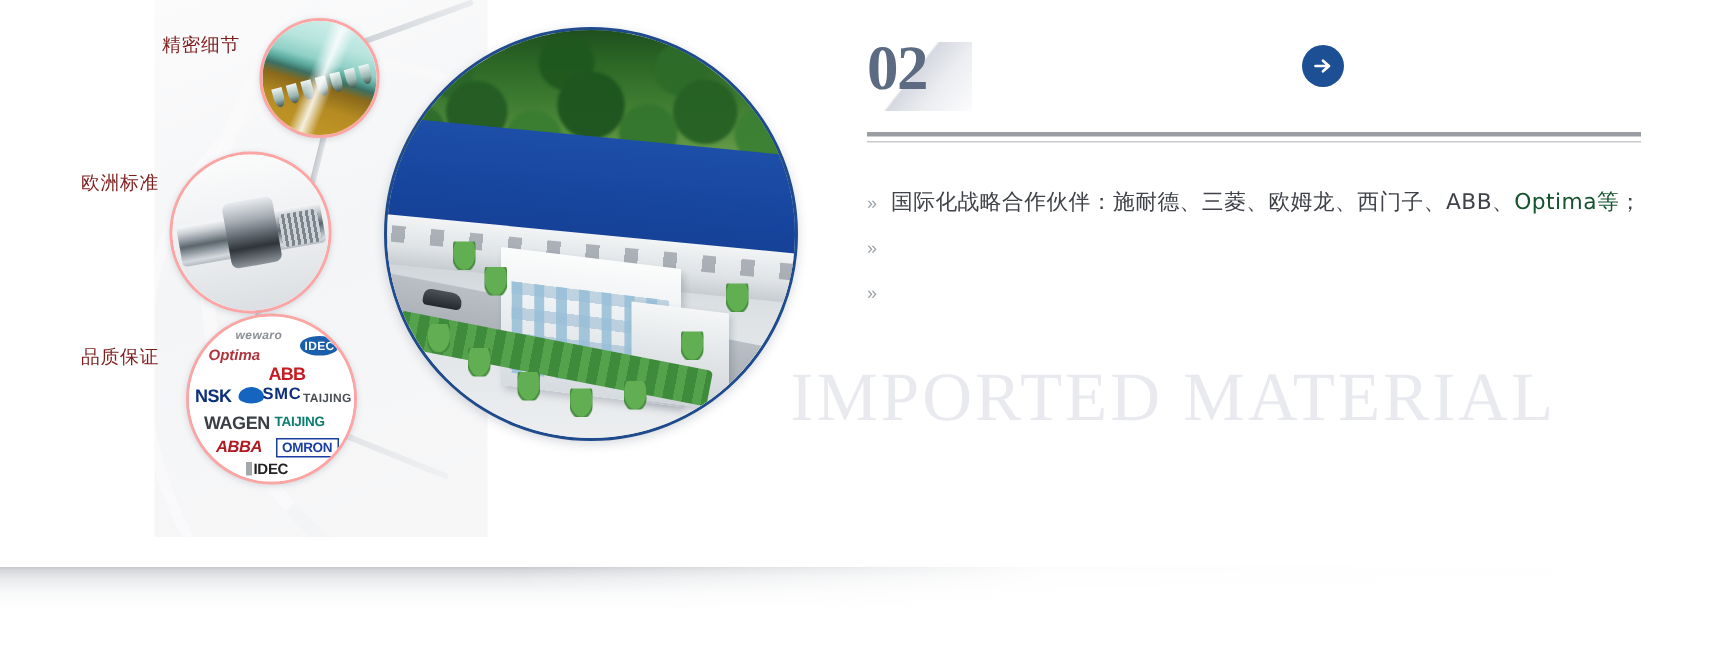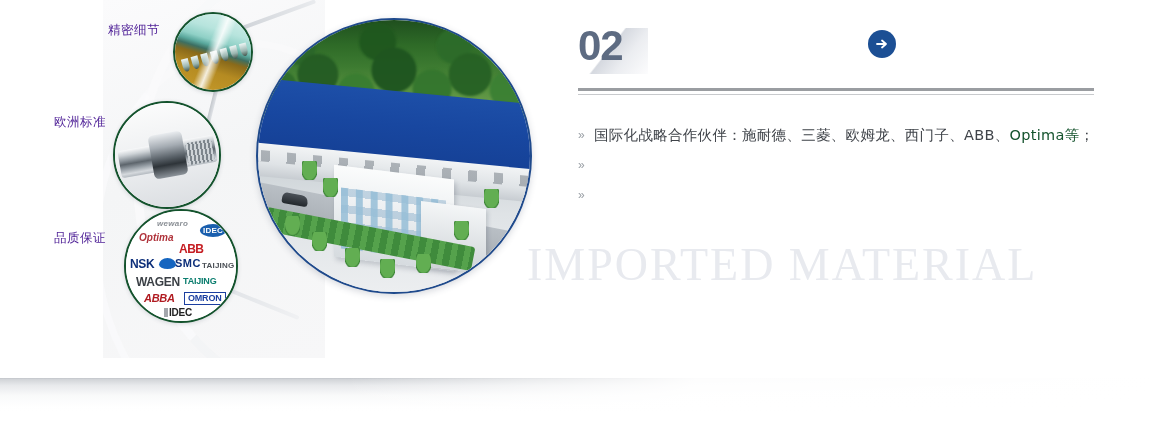--- a/index.html
+++ b/index.html
@@ -96,21 +96,21 @@
     width: 86px; height: 4px;
     background: linear-gradient(90deg, #dfe2e6, #f0f1f3);
     transform: rotate(22deg);
     border-radius: 2px;
   }
 
   
   .feature-circle {
     position: absolute;
     border-radius: 50%;
-    border: 2px solid #14532d;
+    border: 2px solid #fca5a5;
     overflow: hidden;
     box-shadow: 0 1px 4px rgba(60,70,90,0.18);
     background: #ffffff;
   }
   .fc-gear  { left: 173px; top: 12px;  width: 76px;  height: 76px; }
   .fc-screw { left: 113px; top: 101px; width: 104px; height: 104px; }
   .fc-logos { left: 124px; top: 209px; width: 110px; height: 110px; }
 
   .gear-img {
     position: absolute; inset: 0;
@@ -193,21 +193,21 @@
   .lg-siemens{left: 57px; top: 66px; font-size: 9px; color: #0a7d6e; font-weight: 700; letter-spacing:-.2px;}
   .lg-abba { left: 18px; top: 82px; font-size: 11px; color: #b01b21; font-weight: 700; font-style: italic; letter-spacing:-.3px;}
   .lg-omron{ left: 58px; top: 81px; font-size: 9px; color: #1b3fa0; font-weight: 700; border: 1.5px solid #1b3fa0; padding: 1px 3px; letter-spacing:-.2px;}
   .lg-idec { left: 38px; top: 97px; font-size: 10px; color: #222; font-weight: 700; letter-spacing:-.2px;}
   .lg-idec b { display:inline-block; width:4px; height:9px; background:#a3a7ac; vertical-align:-1px; margin-right:1px;}
 
   
   .side-label {
     position: absolute;
     font-size: 12.5px;
-    color: #4c1d95;
+    color: #7f1d1d;
     letter-spacing: .5px;
     font-family: "DejaVu Sans", "Liberation Sans", sans-serif;
     white-space: nowrap;
   }
   .sl-1 { left: 108px; top: 22px; }
   .sl-2 { left: 54px;  top: 114px; }
   .sl-3 { left: 54px;  top: 230px; }
 
   
   .factory-circle {
@@ -327,21 +327,21 @@
     background: linear-gradient(128deg,
        rgba(255,255,255,0) 0%,
        rgba(255,255,255,0) 44%,
        rgba(206,210,218,0.85) 46%,
        rgba(233,235,239,0.9) 68%,
        rgba(252,252,253,0.95) 100%);
   }
   .num-text {
     position: absolute;
     left: 0px; top: -2px;
-    font-family: Liberation Sans, sans-serif;
+    font-family: Liberation Serif, serif;
     font-size: 42px;
     font-weight: 700;
     color: #5d6b82;
     letter-spacing: -1px;
   }
   .title-cn {
     position: absolute;
     left: 74px; top: 3px;
     font-family: "DejaVu Sans", "Liberation Sans", sans-serif;
     font-size: 22px;

